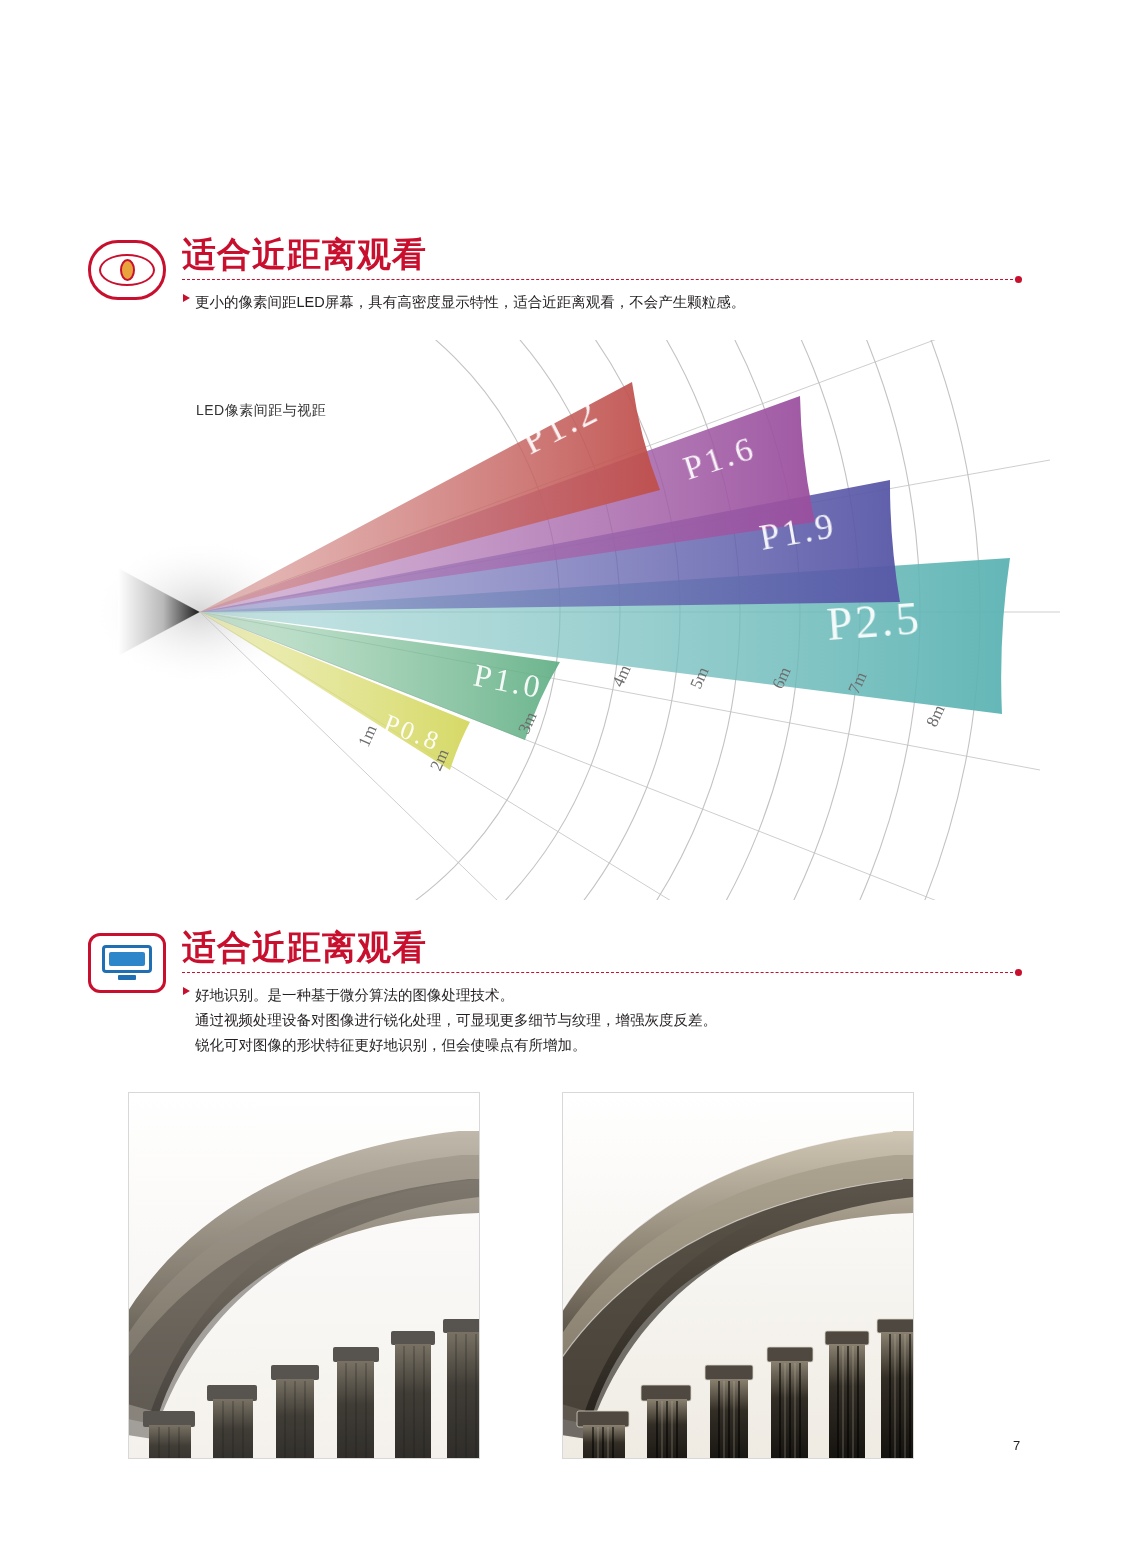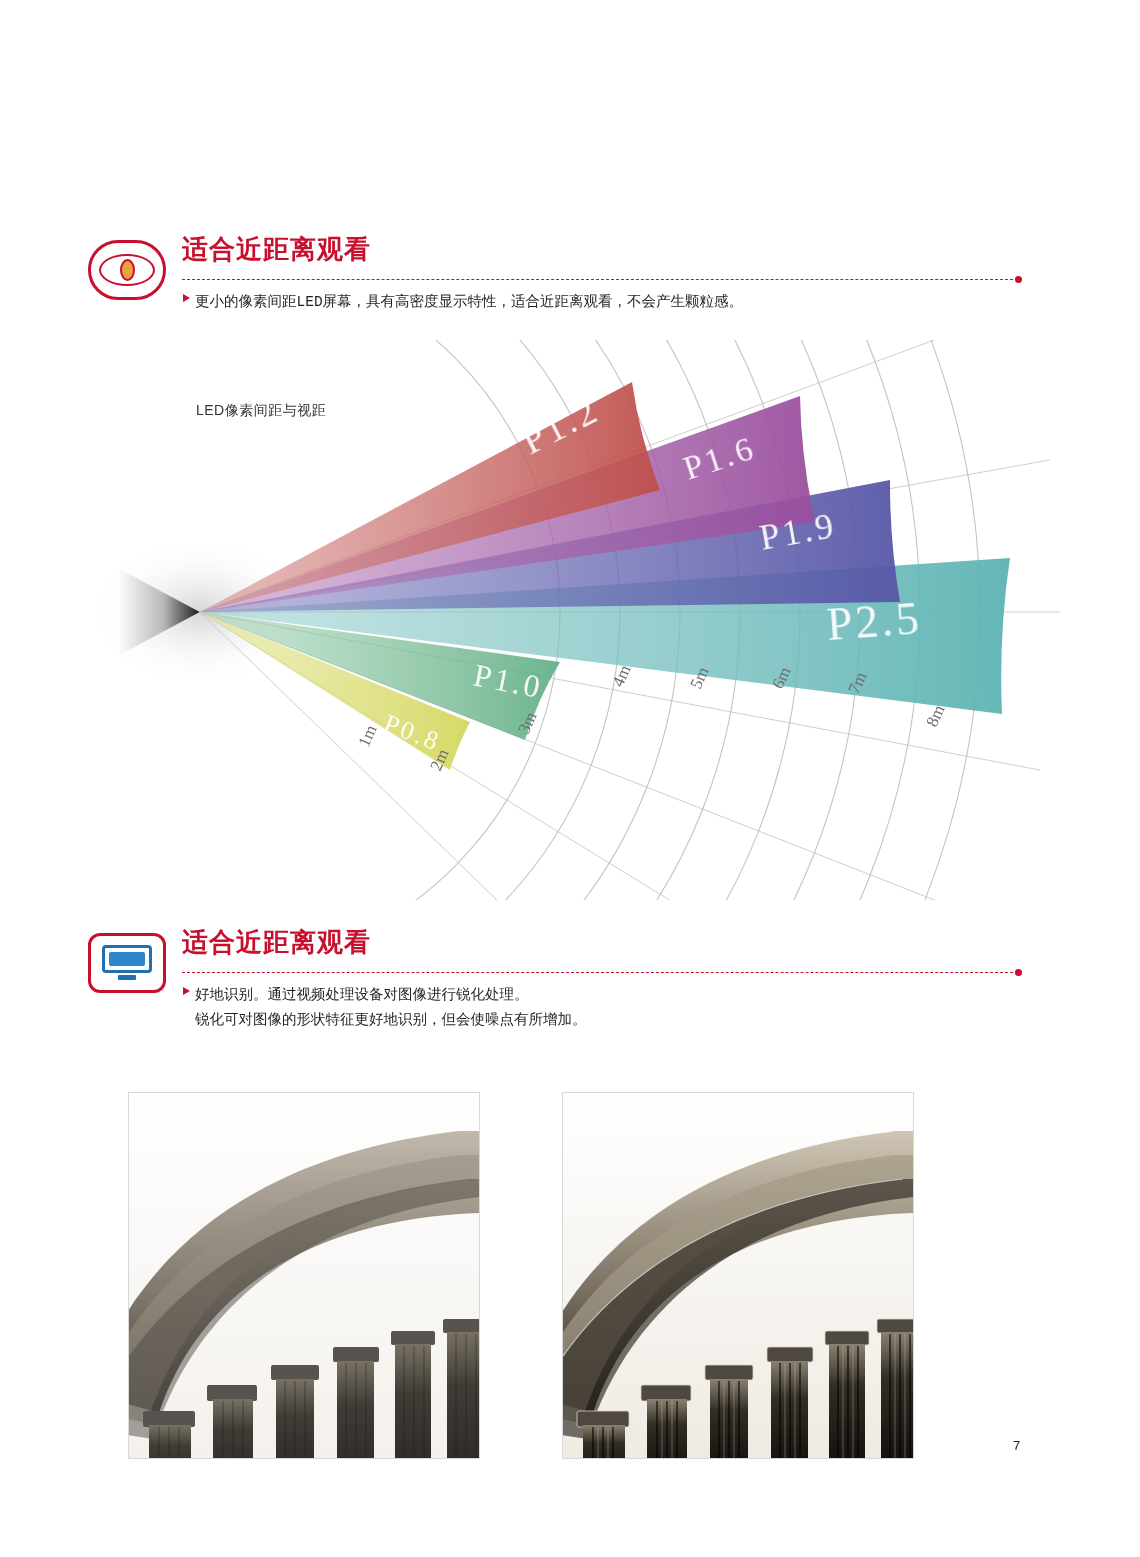--- a/index.html
+++ b/index.html
@@ -56,21 +56,21 @@
   .monitor .screen:after{
     content:"";position:absolute;left:4px;right:4px;top:4px;bottom:4px;
     background:#2c86c9;border-radius:2px;
   }
   .monitor .stand{
     width:18px;height:5px;background:#1f6fb2;margin-top:2px;border-radius:1px;
   }
 
   .sec-title{
     position:absolute;left:182px;top:0px;
-    font-size:26px;font-weight:bold;color:#c8102e;
+    font-size:34px;font-weight:bold;color:#c8102e;
     letter-spacing:1px;
     white-space:nowrap;
   }
   .dash-rule{
     position:absolute;left:182px;top:47px;width:836px;height:1px;
     border-top:1px dashed #c8102e;
   }
   .dash-dot{
     position:absolute;left:1015px;top:44px;width:7px;height:7px;
     border-radius:50%;background:#c8102e;
@@ -80,21 +80,21 @@
     font-size:14.5px;line-height:25px;color:#231f20;
     width:840px;
   }
   .arrow{
     position:absolute;left:183px;top:62px;
     width:0;height:0;
     border-left:7px solid #c8102e;
     border-top:4.5px solid transparent;
     border-bottom:4.5px solid transparent;
   }
-  .body-text p{margin:0;font-family:Liberation Mono, monospace;}
+  .body-text p{margin:0;}
   .indent{padding-left:13px;}
 
   
   .chart-wrap{
     position:absolute;left:0;top:340px;width:1140px;height:560px;
   }
   .chart-caption{
     position:absolute;left:196px;top:62px;
     font-size:14px;color:#333;
     letter-spacing:0.5px;
@@ -244,21 +244,22 @@
       <div class="monitor">
           <div class="screen"></div>
           <div class="stand"></div>
         </div>
     </div>
     <div class="sec-title">适合近距离观看</div>
     <div class="dash-rule"></div>
     <div class="dash-dot"></div>
     <div class="arrow"></div>
     <div class="body-text">
-      <p class="indent">好地识别。通过视频处理设备对图像进行锐化处理。</p>
+      <p class="indent">好地识别。是一种基于微分算法的图像处理技术。</p>
+      <p class="indent">通过视频处理设备对图像进行锐化处理，可显现更多细节与纹理，增强灰度反差。</p>
       <p class="indent">锐化可对图像的形状特征更好地识别，但会使噪点有所增加。</p>
     </div>
   </div>
 
   <div class="photos">
 
     <div class="photo left">
       <svg width="350" height="365" viewBox="0 0 350 365">
         <defs>
           <linearGradient id="skyA" x1="0" y1="0" x2="0" y2="1">

